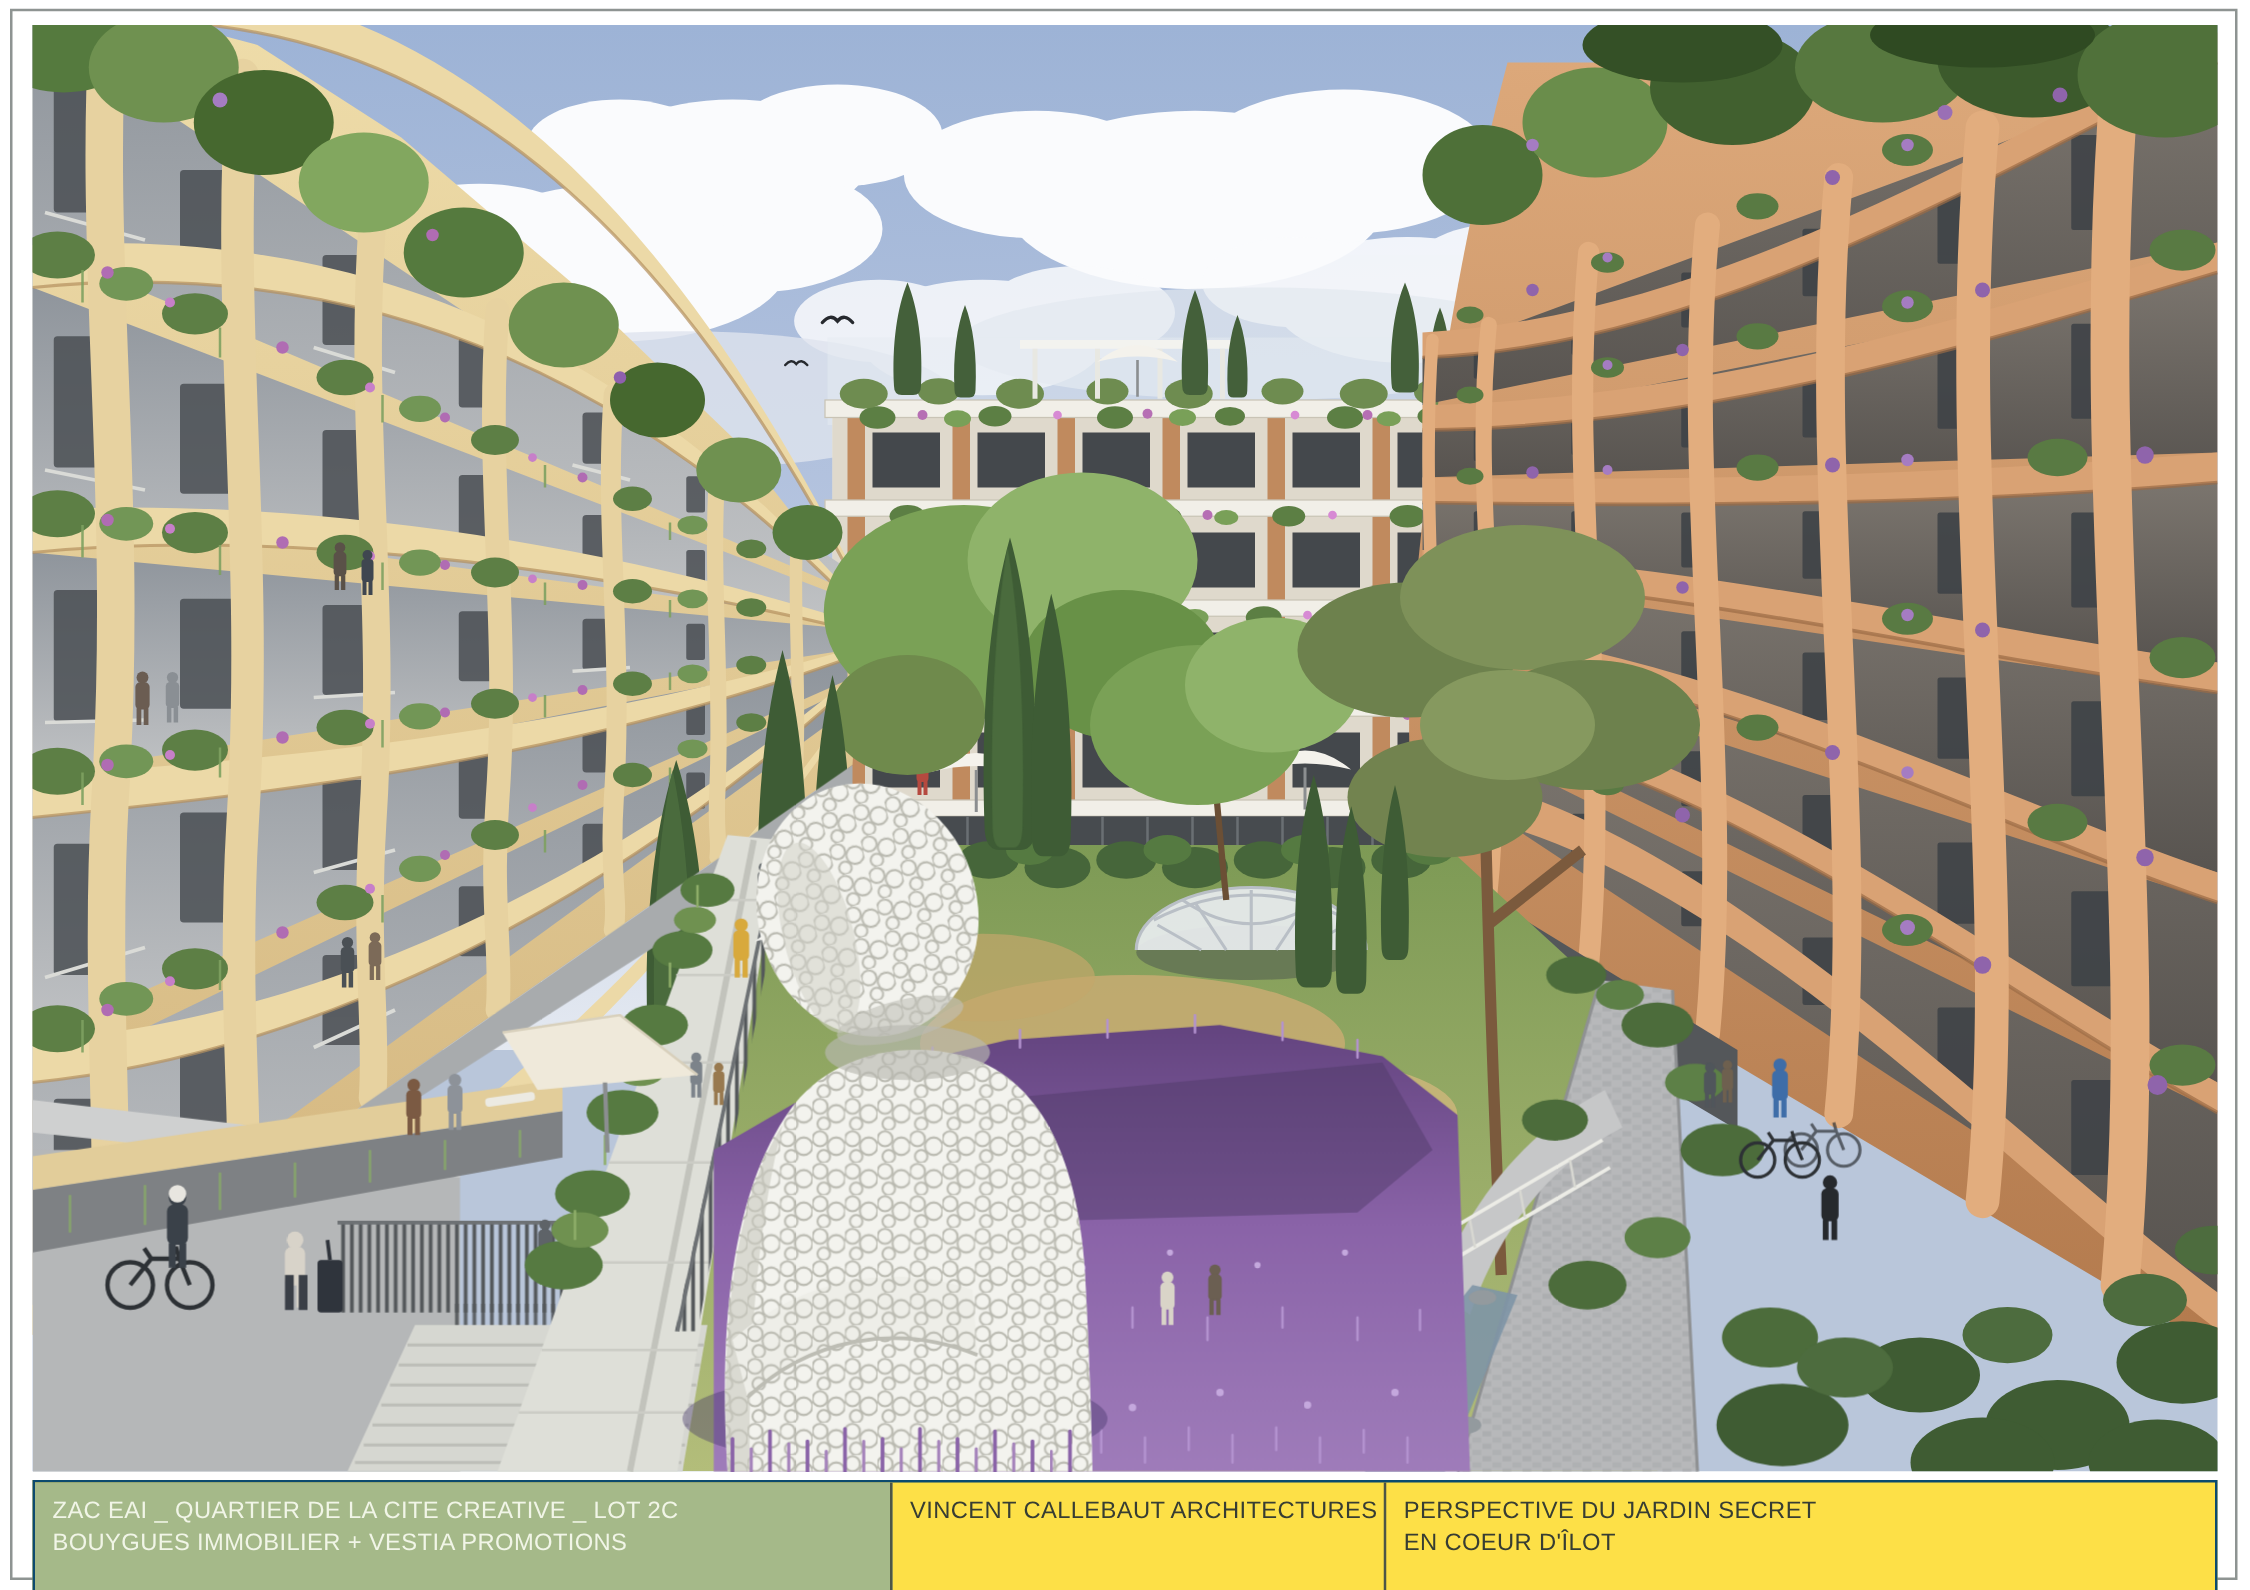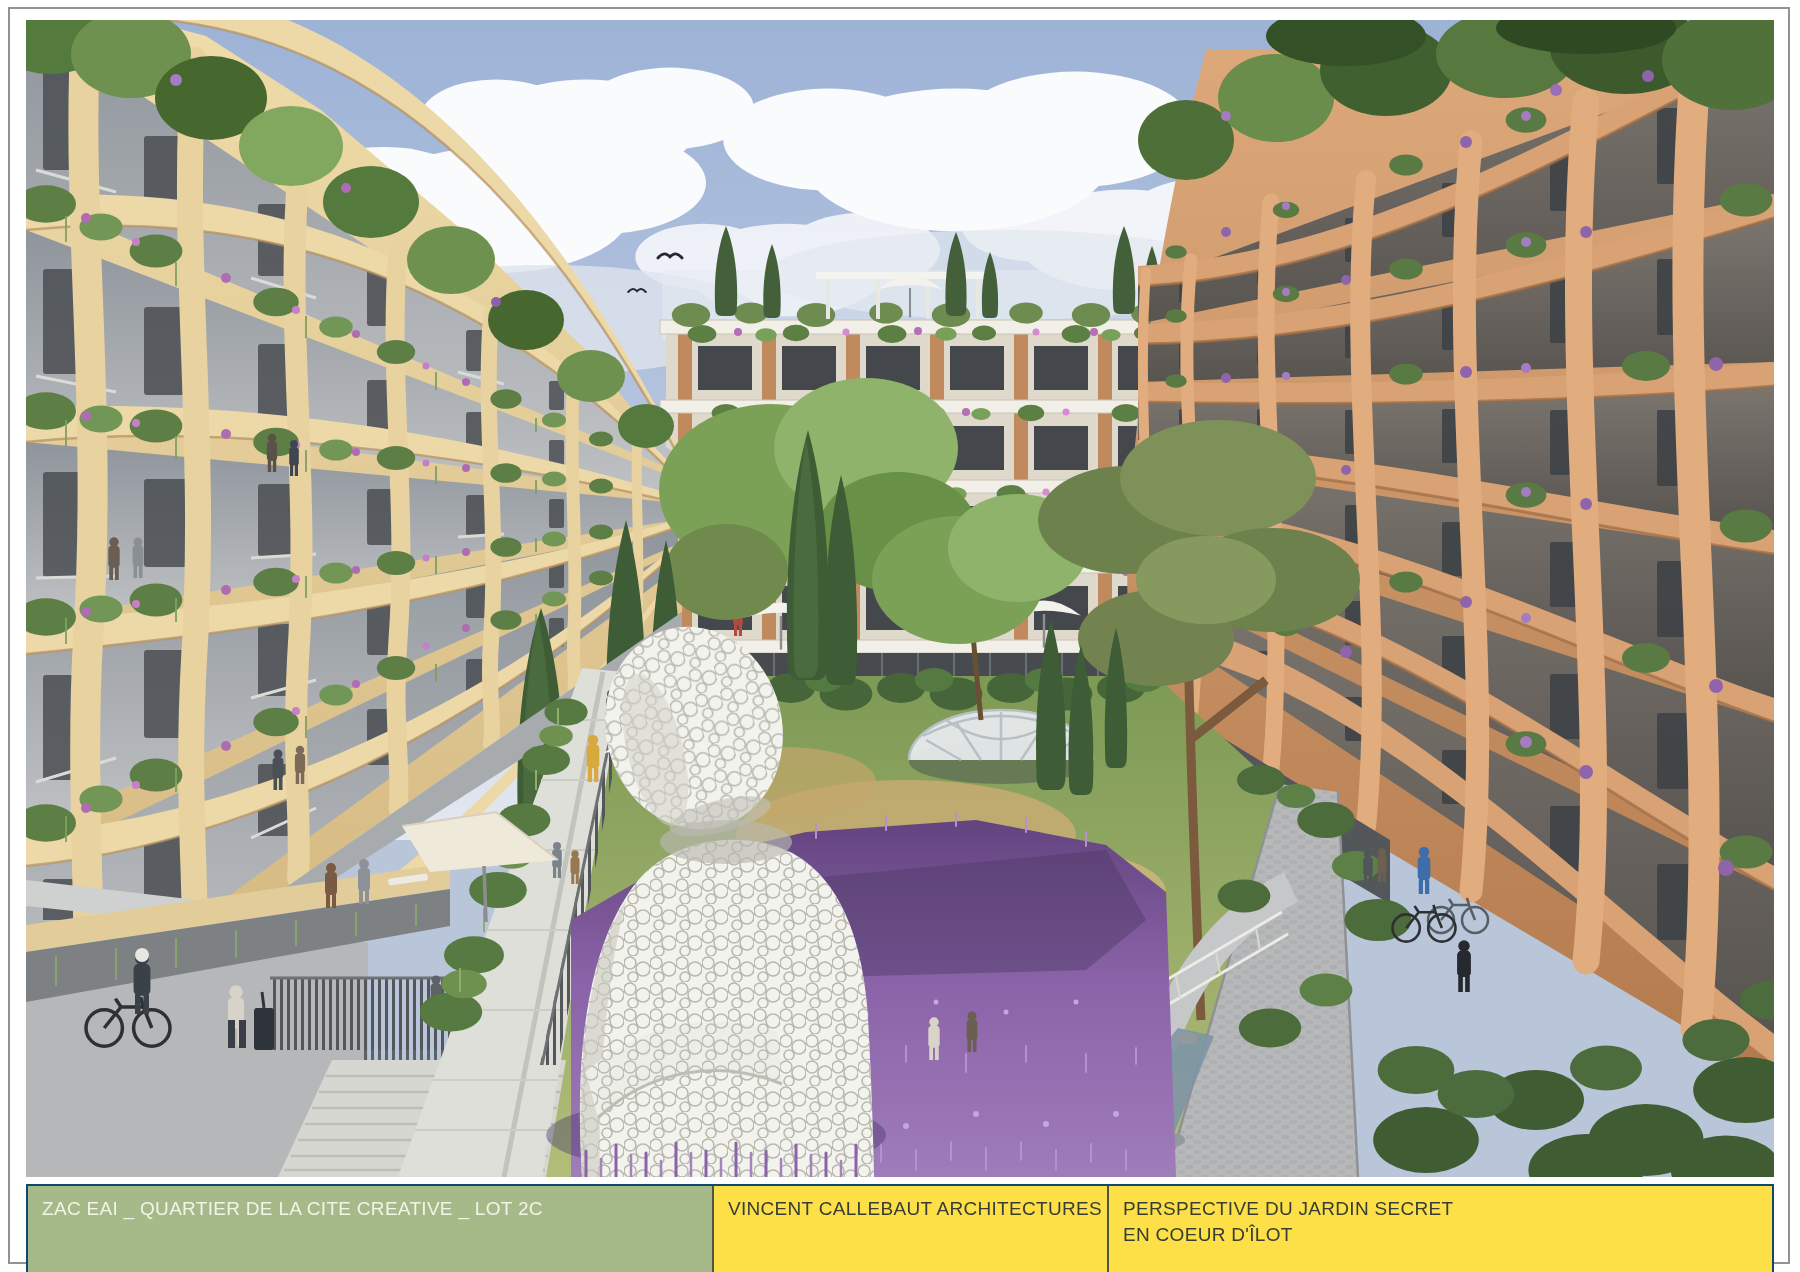--- a/index.html
+++ b/index.html
@@ -919,20 +919,21 @@
         <rect x="228" y="988" width="20" height="42" rx="3" fill="#2f343c"></rect>
         <line x1="238" y1="988" x2="236" y2="972" stroke="#2f343c" stroke-width="3"></line>
       </g>
     </g>
   </svg>
   </div>
 
   <div class="tblock">
     <div class="tcell project">
       <div>ZAC EAI _ QUARTIER DE LA CITE CREATIVE _ LOT 2C</div>
+      <div>BOUYGUES IMMOBILIER + VESTIA PROMOTIONS</div>
     </div>
     <div class="tcell architect">
       <div>VINCENT CALLEBAUT ARCHITECTURES</div>
     </div>
     <div class="tcell drawing">
       <div>PERSPECTIVE DU JARDIN SECRET</div>
       <div>EN COEUR D'ÎLOT</div>
     </div>
   </div>
 </div>

